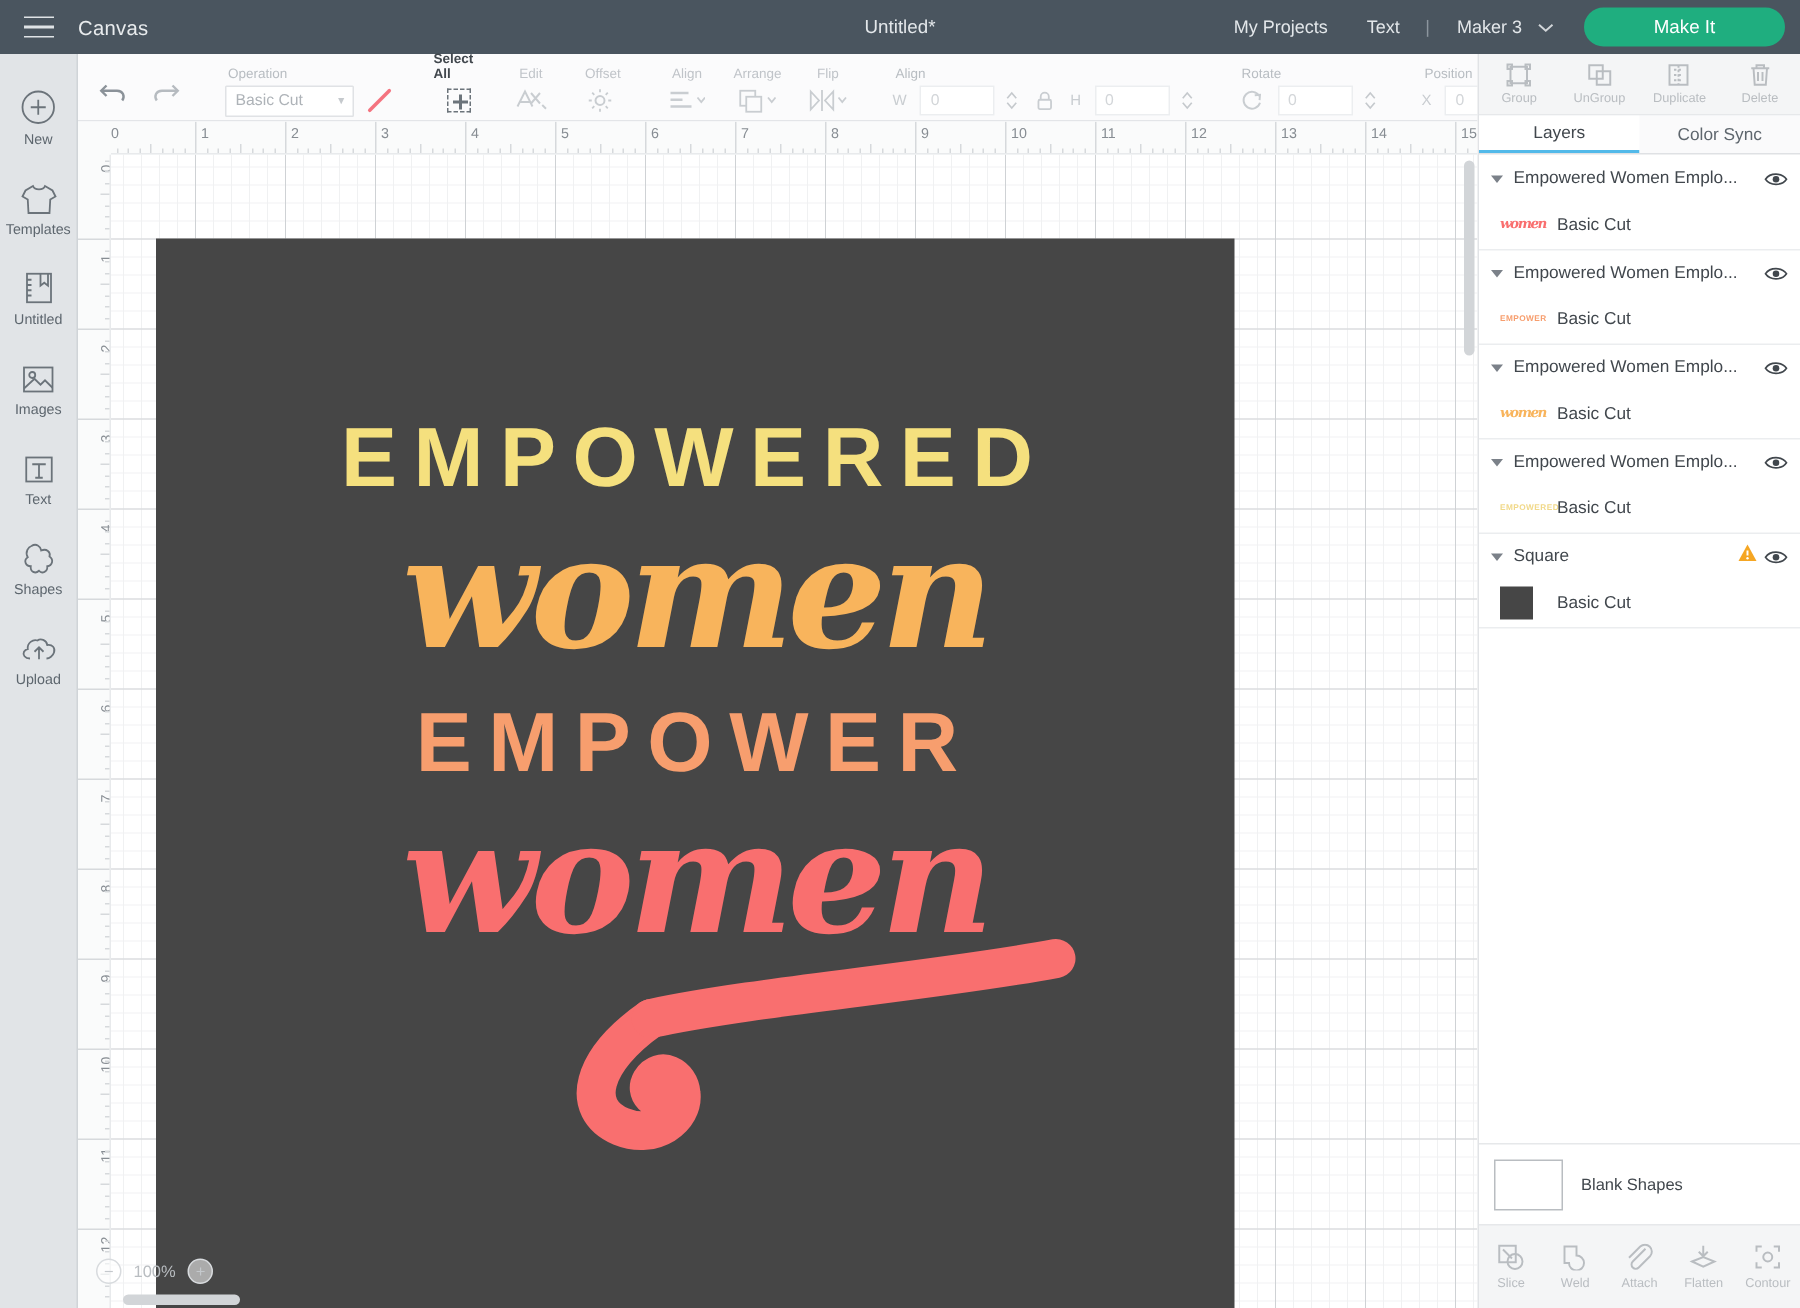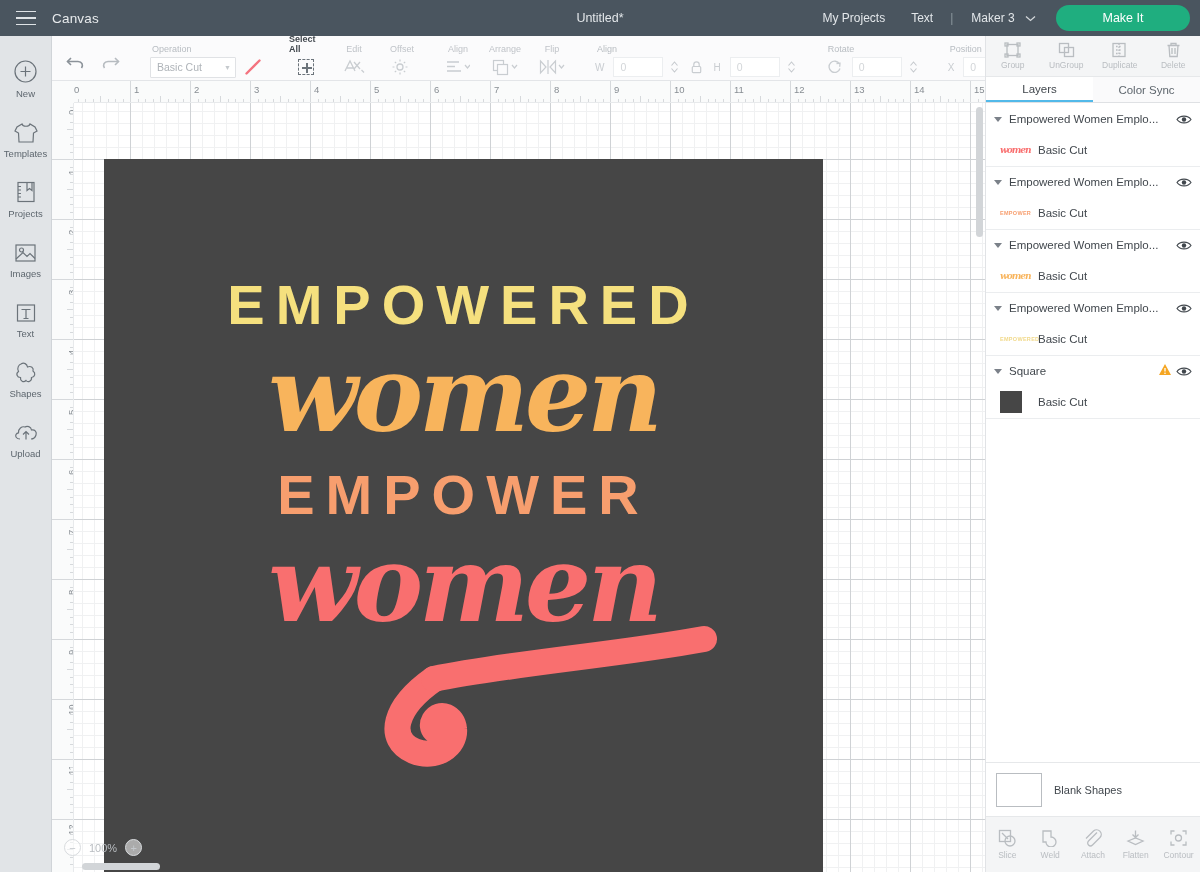--- a/index.html
+++ b/index.html
@@ -187,21 +187,21 @@
     <span class="rail-lbl">Templates</span>
   </div>
   <div class="rail-item">
     <span class="rail-ico">
       <svg width="24" height="24" viewBox="0 0 24 24">
           <rect x="4" y="2.5" width="16" height="19" class="ico-rail"></rect>
           <path d="M4 6.5h3M4 10h3M4 13.5h3M4 17h3" class="ico-rail"></path>
           <path d="M13 2.5 v8 l2.5-2 L18 10.5 v-8" class="ico-rail"></path>
         </svg>
     </span>
-    <span class="rail-lbl">Projects</span>
+    <span class="rail-lbl">Untitled</span>
   </div>
   <div class="rail-item">
     <span class="rail-ico">
       <svg width="25" height="22" viewBox="0 0 25 22">
           <rect x="3" y="3" width="19" height="16" class="ico-rail"></rect>
           <circle cx="8.5" cy="8" r="2" class="ico-rail"></circle>
           <path d="M3 17 L10 10.5 L14 14.5 L17 11.5 L22 16.5" class="ico-rail"></path>
         </svg>
     </span>
     <span class="rail-lbl">Images</span>

